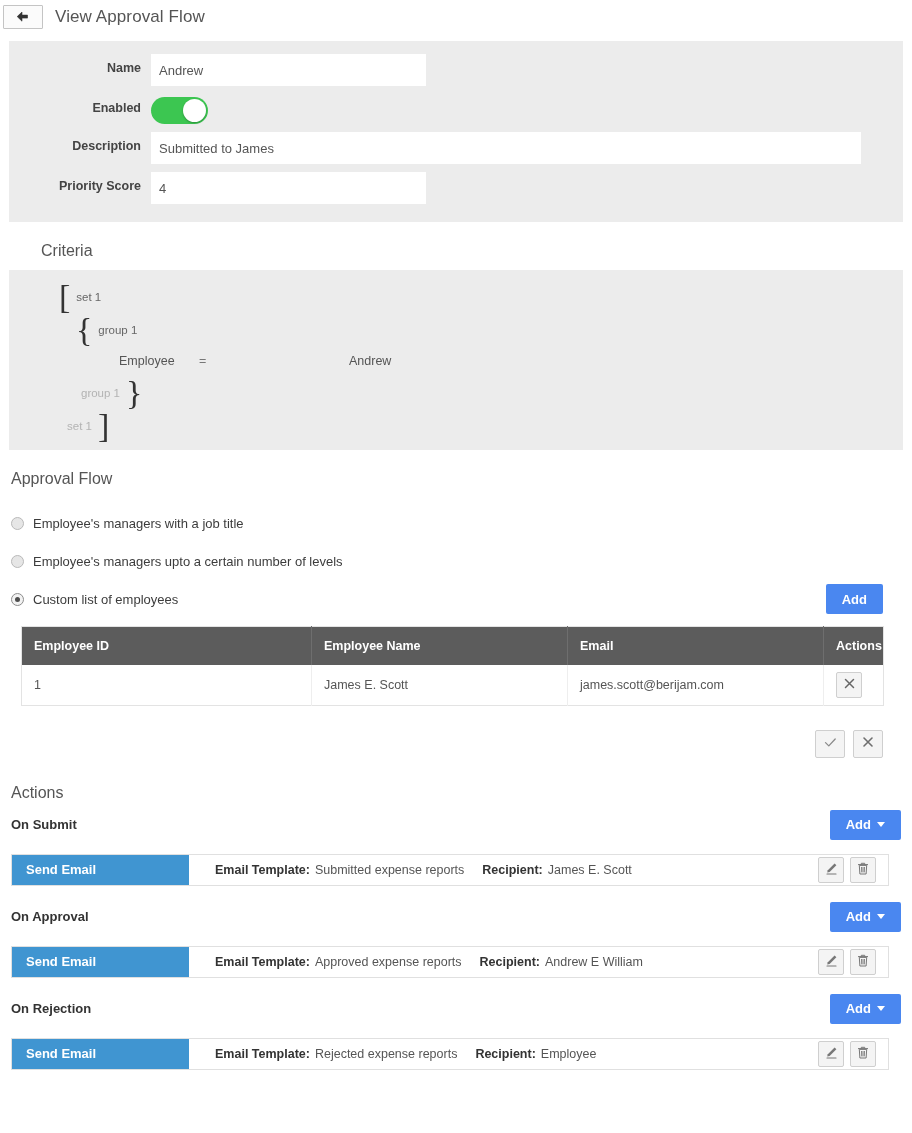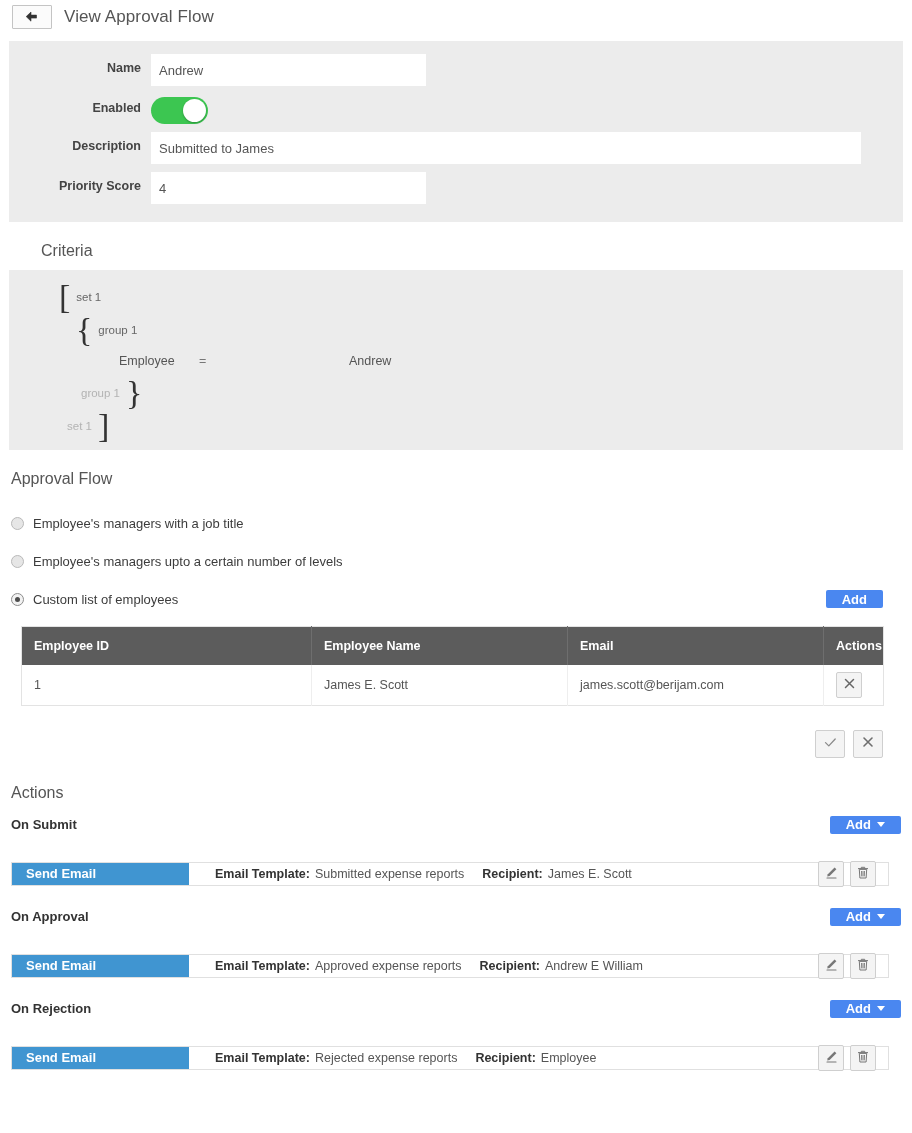--- a/index.html
+++ b/index.html
@@ -17,21 +17,21 @@
     font-size: 13px;
     color: #333333;
     -webkit-font-smoothing: antialiased;
   }
 
   
   .page-header {
     display: flex;
     align-items: center;
     height: 30px;
-    padding: 0 0 0 12px;
+    padding: 0 0 0 3px;
     margin-top: 2px;
   }
   .back-btn {
     width: 40px;
     height: 24px;
     border: 1px solid #c4c4c4;
     background: #fbfbfb;
     display: flex;
     align-items: center;
     justify-content: center;
@@ -193,21 +193,21 @@
 
   
   .btn-add {
     background: #4a87f0;
     color: #ffffff;
     border: none;
     font-family: "Liberation Sans", sans-serif;
     font-size: 13px;
     font-weight: bold;
     padding: 0 16px;
-    height: 18px;
+    height: 30px;
     cursor: pointer;
     border-radius: 2px;
     display: inline-flex;
     align-items: center;
     gap: 6px;
   }
   .caret {
     width: 0; height: 0;
     border-left: 4px solid transparent;
     border-right: 4px solid transparent;
@@ -281,22 +281,22 @@
   .act-head-label {
     font-size: 13px;
     font-weight: bold;
     color: #333333;
   }
   .act-card {
     display: flex;
     align-items: stretch;
     border: 1px solid #e0e0e0;
     background: #ffffff;
-    height: 24px;
-    margin-top: 20px;
+    height: 32px;
+    margin-top: 12px;
     width: 878px;
   }
   .act-type {
     background: #4095d1;
     color: #ffffff;
     font-size: 13px;
     font-weight: bold;
     display: flex;
     align-items: center;
     padding: 0 14px;

